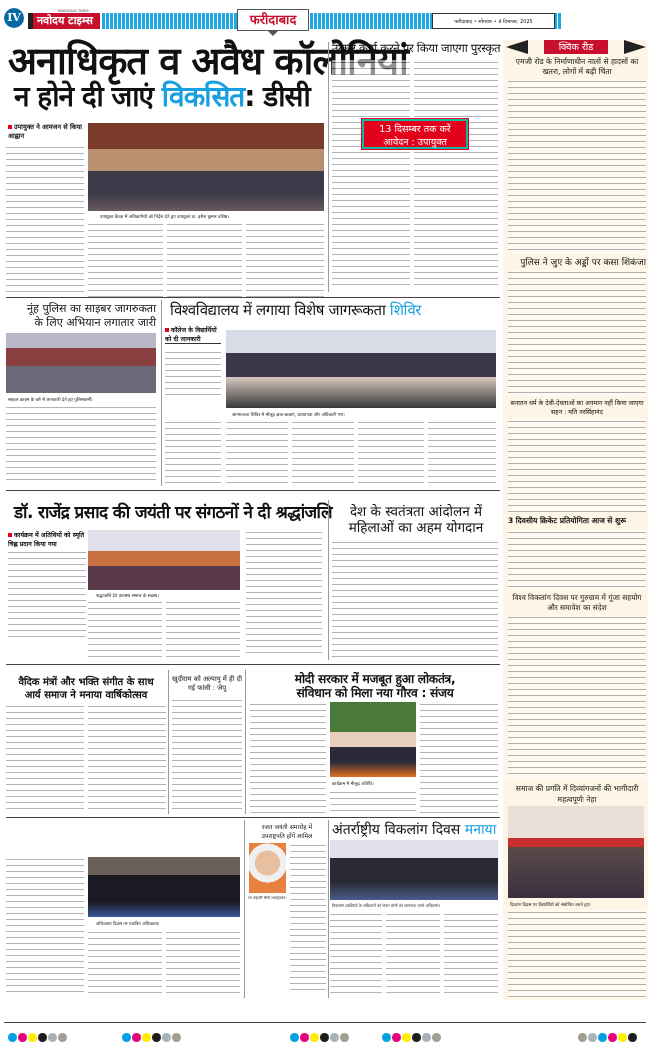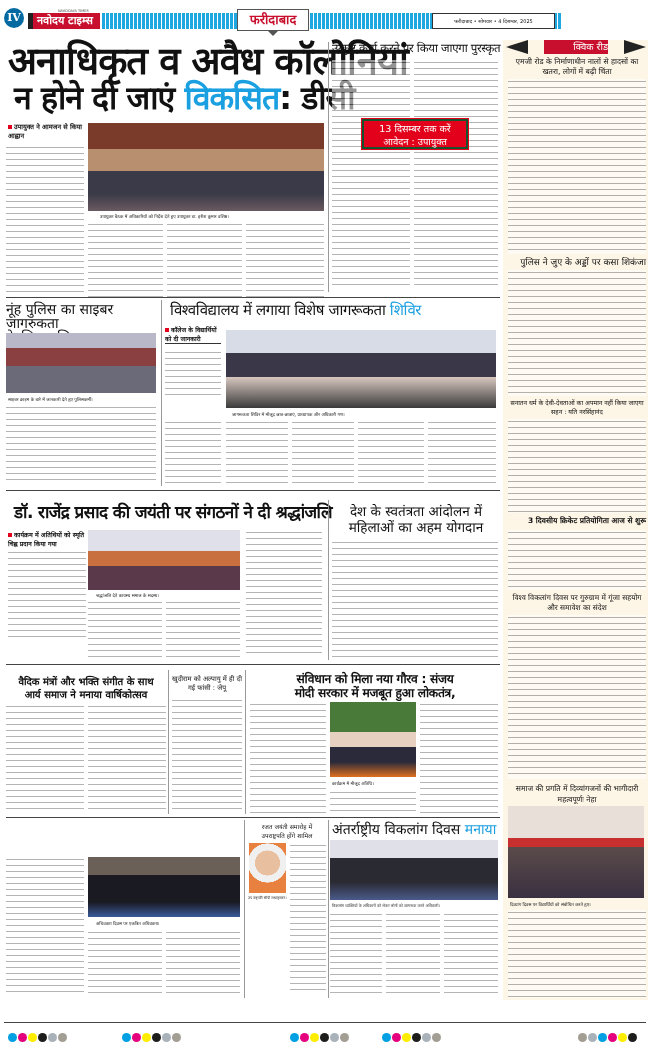--- a/index.html
+++ b/index.html
@@ -24,61 +24,61 @@
   <div class="abs" style="left:4px;top:8px;width:20px;height:20px;border-radius:50%;background:#0369a1;color:#fff;font-weight:bold;font-size:11px;line-height:20px;text-align:center;font-family:'DejaVu Serif',serif">IV</div>
   <div class="abs" style="left:58px;top:9px;font-size:3.5px;color:#444">NAVODAYA TIMES</div>
   <div class="abs" style="left:28px;top:13px;width:72px;height:16px;background:#c8102e;color:#fff;font-weight:bold;font-size:11px;line-height:16px;padding-left:4px;border-left:5px solid #222">नवोदय टाइम्स</div>
   <div class="abs" style="left:102px;top:13px;width:460px;height:16px;background:repeating-linear-gradient(90deg,#1ea7e0 0 3px,#fff 3px 4px)"></div>
   <div class="abs" style="left:237px;top:9px;width:72px;height:22px;background:#fff;border:1px solid #555;color:#c8102e;font-weight:bold;font-size:13px;line-height:20px;text-align:center">फरीदाबाद</div>
   <div class="abs" style="left:268px;top:31px;width:0;height:0;border-left:5px solid transparent;border-right:5px solid transparent;border-top:5px solid #555"></div>
   <div class="abs" style="left:432px;top:13px;width:123px;height:16px;border:1px solid #333;font-size:5px;line-height:14px;text-align:center;background:#fff;white-space:nowrap">फरीदाबाद • सोमवार • 4 दिसम्बर, 2025</div>
 </div>
 
 <div class="abs hl" style="left:8px;top:42px;font-size:38px;letter-spacing:-1px;white-space:nowrap">अनाधिकृत व अवैध कॉलोनियां</div>
-<div class="abs hl" style="left:14px;top:82px;font-size:32px;letter-spacing:-1px;white-space:nowrap">
+<div class="abs hl" style="left:14px;top:82px;font-size:28px;letter-spacing:-1px;white-space:nowrap">
   <span>न होने दी जाएं </span><span class="blue">विकसित</span><span>: डीसी</span>
 </div>
 <div class="abs" style="left:8px;top:123px;width:75px;font-size:6.5px;line-height:9px;font-weight:bold"><span class="bullet"></span><span>उपायुक्त ने आमजन से किया आह्वान</span></div>
 <div class="abs body-text lines" style="left:6px;top:145px;width:78px;height:150px"></div>
 <div class="abs photo" style="left:88px;top:123px;width:236px;height:88px;background:linear-gradient(180deg,#7a3b2a 0 30%,#b89070 30% 55%,#3a3a48 55% 80%,#6a5a60)"></div>
 <div class="abs caption" style="left:100px;top:213px;width:224px">उपायुक्त बैठक में अधिकारियों को निर्देश देते हुए उपायुक्त डा. हरीश कुमार वशिष्ठ।</div>
 <div class="abs body-text lines" style="left:88px;top:222px;width:75px;height:75px"></div>
 <div class="abs body-text lines" style="left:167px;top:222px;width:75px;height:75px"></div>
 <div class="abs body-text lines" style="left:246px;top:222px;width:78px;height:75px"></div>
 
 <div class="abs hl2" style="left:332px;top:42px;font-size:11.5px;white-space:nowrap;letter-spacing:-.3px">उत्कृष्ट कार्य करने पर किया जाएगा पुरस्कृत</div>
 <div class="abs body-text lines" style="left:332px;top:60px;width:78px;height:230px"></div>
 <div class="abs body-text lines" style="left:414px;top:60px;width:84px;height:230px"></div>
-<div class="abs" style="left:362px;top:119px;width:106px;height:30px;background:#e2001a;border:2px solid #14532d;outline:1px solid #e2001a;color:#fff;text-align:center;font-size:9.5px;line-height:13px;padding-top:1px">
+<div class="abs" style="left:362px;top:119px;width:106px;height:30px;background:#e2001a;border:2px solid #14b8a6;outline:1px solid #e2001a;color:#fff;text-align:center;font-size:9.5px;line-height:13px;padding-top:1px">
   <div>13 दिसम्बर तक करें</div>
   <div>आवेदन : उपायुक्त</div>
 </div>
 
 <div class="abs" style="left:503px;top:40px;width:145px;height:960px;background:#fdf5e6"></div>
 <div class="abs" style="left:506px;top:40px;width:140px;height:14px">
   <div class="abs" style="left:0;top:0;width:0;height:0;border-right:22px solid #222;border-top:7px solid transparent;border-bottom:7px solid transparent"></div>
   <div class="abs" style="right:0;top:0;width:0;height:0;border-left:22px solid #222;border-top:7px solid transparent;border-bottom:7px solid transparent"></div>
-  <div class="abs" style="left:38px;top:0;width:64px;height:14px;background:#c8102e;color:#fff;font-size:9.5px;line-height:14px;text-align:right">क्विक रीड</div>
+  <div class="abs" style="left:38px;top:0;width:64px;height:14px;background:#c8102e;color:#fff;font-size:9.5px;line-height:14px;text-align:center">क्विक रीड</div>
 </div>
 <div class="abs hl2" style="left:508px;top:57px;width:138px;font-size:7.6px;line-height:10px;text-align:center">एमजी रोड के निर्माणाधीन नालों से हादसों का खतरा, लोगों में बढ़ी चिंता</div>
 <div class="abs body-text lines" style="left:508px;top:79px;width:138px;height:175px"></div>
 <div class="abs hl2" style="left:508px;top:257px;width:138px;font-size:9px;line-height:11px;text-align:right;white-space:nowrap">पुलिस ने जुए के अड्डों पर कसा शिकंजा</div>
 <div class="abs body-text lines" style="left:508px;top:270px;width:138px;height:126px"></div>
 <div class="abs hl2" style="left:508px;top:398px;width:138px;font-size:6.3px;line-height:9px;text-align:center">सनातन धर्म के देवी-देवताओं का अपमान नहीं किया जाएगा सहन : यति नरसिंहानंद</div>
 <div class="abs body-text lines" style="left:508px;top:419px;width:138px;height:94px"></div>
-<div class="abs hl2" style="left:508px;top:516px;width:138px;font-size:7.5px;line-height:10px;text-align:right;font-weight:bold">3 दिवसीय क्रिकेट प्रतियोगिता आज से शुरू</div>
+<div class="abs hl2" style="left:508px;top:516px;width:138px;font-size:7.5px;line-height:10px;text-align:left;font-weight:bold">3 दिवसीय क्रिकेट प्रतियोगिता आज से शुरू</div>
 <div class="abs body-text lines" style="left:508px;top:530px;width:138px;height:60px"></div>
 <div class="abs hl2" style="left:508px;top:593px;width:138px;font-size:7.4px;line-height:10px;text-align:center">विश्व विकलांग दिवस पर गुरुग्राम में गूंजा सहयोग और समावेश का संदेश</div>
 <div class="abs body-text lines" style="left:508px;top:615px;width:138px;height:164px"></div>
 <div class="abs hl2" style="left:508px;top:783px;width:138px;font-size:7.6px;line-height:11px;text-align:center">समाज की प्रगति में दिव्यांगजनों की भागीदारी महत्वपूर्णः नेहा</div>
 <div class="abs photo" style="left:508px;top:806px;width:136px;height:92px;background:linear-gradient(180deg,#e8e0d8 0 35%,#c83030 35% 45%,#5a4a4a 45%,#3a3040)"></div>
 <div class="abs caption" style="left:510px;top:901px;width:134px">दिव्यांग दिवस पर विद्यार्थियों को संबोधित करते हुए।</div>
 <div class="abs body-text lines" style="left:508px;top:910px;width:138px;height:88px"></div>
 
-<div class="abs hl2" style="left:6px;top:302px;width:150px;font-size:14px;line-height:14px;text-align:left">
+<div class="abs hl2" style="left:6px;top:302px;width:150px;font-size:11px;line-height:14px;text-align:right">
   <div>नूंह पुलिस का साइबर जागरुकता</div>
   <div>के लिए अभियान लगातार जारी</div>
 </div>
 <div class="abs photo" style="left:6px;top:333px;width:150px;height:60px;background:linear-gradient(180deg,#b8b8c8 0 25%,#8a4040 25% 55%,#6a6a78 55%)"></div>
 <div class="abs caption" style="left:8px;top:396px;width:148px">साइबर क्राइम के बारे में जानकारी देते हुए पुलिसकर्मी।</div>
 <div class="abs body-text lines" style="left:6px;top:405px;width:150px;height:80px"></div>
 
 <div class="abs hl2" style="left:170px;top:302px;font-size:15px;white-space:nowrap;letter-spacing:-.4px">
   <span>विश्वविद्यालय में लगाया विशेष जागरूकता </span><span class="blue">शिविर</span>
 </div>
@@ -111,22 +111,22 @@
   <div>वैदिक मंत्रों और भक्ति संगीत के साथ</div>
   <div>आर्य समाज ने मनाया वार्षिकोत्सव</div>
 </div>
 <div class="abs body-text lines" style="left:6px;top:704px;width:78px;height:110px"></div>
 <div class="abs body-text lines" style="left:88px;top:704px;width:78px;height:110px"></div>
 
 <div class="abs hl2" style="left:172px;top:675px;width:70px;font-size:6.8px;line-height:9px;text-align:center">खुदीराम को अल्पायु में ही दी गई फांसी : जेपू</div>
 <div class="abs body-text lines" style="left:172px;top:698px;width:70px;height:116px"></div>
 
 <div class="abs hl" style="left:250px;top:672px;width:250px;font-size:12.2px;line-height:14px;text-align:center;letter-spacing:-.3px">
+  <div>मोदी सरकार में मजबूत हुआ लोकतंत्र,</div>
   <div>संविधान को मिला नया गौरव : संजय</div>
-  <div>मोदी सरकार में मजबूत हुआ लोकतंत्र,</div>
 </div>
 <div class="abs body-text lines" style="left:250px;top:702px;width:76px;height:112px"></div>
 <div class="abs photo" style="left:330px;top:702px;width:86px;height:75px;background:linear-gradient(180deg,#4a7a3a 0 40%,#e8d0c0 40% 60%,#2a2a3a 60% 80%,#e07020)"></div>
 <div class="abs caption" style="left:332px;top:780px;width:84px">कार्यक्रम में मौजूद अतिथि।</div>
 <div class="abs body-text lines" style="left:330px;top:790px;width:86px;height:24px"></div>
 <div class="abs body-text lines" style="left:420px;top:702px;width:78px;height:112px"></div>
 
 <div class="abs hl" style="left:6px;top:822px;width:240px;font-size:12.8px;line-height:15px;text-align:center;letter-spacing:-.3px">
 </div>
 <div class="abs body-text lines" style="left:6px;top:857px;width:78px;height:140px"></div>

